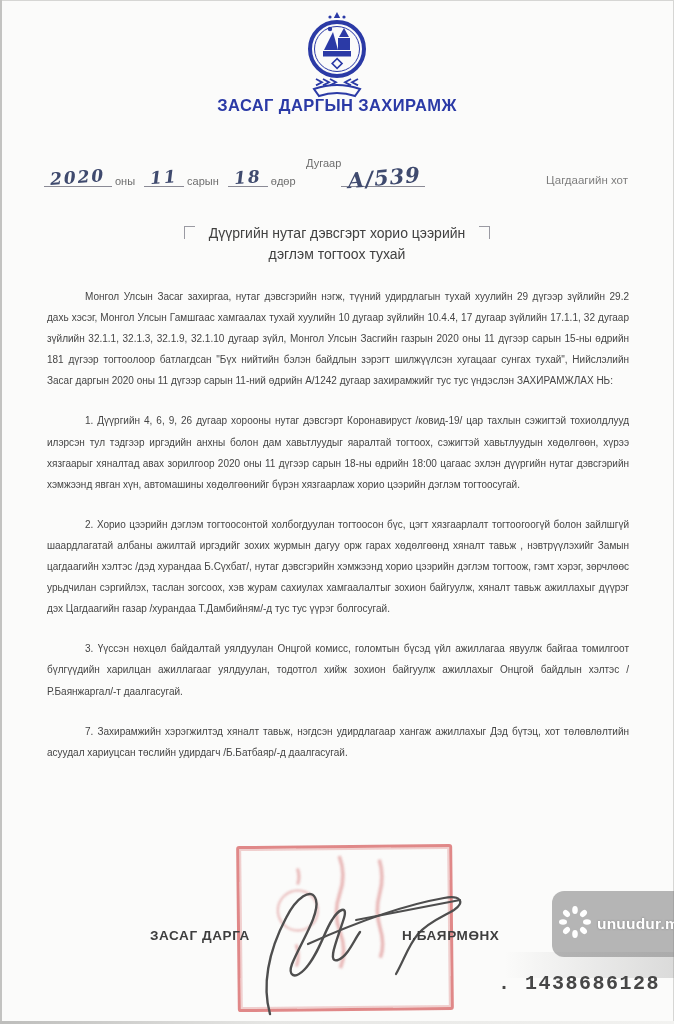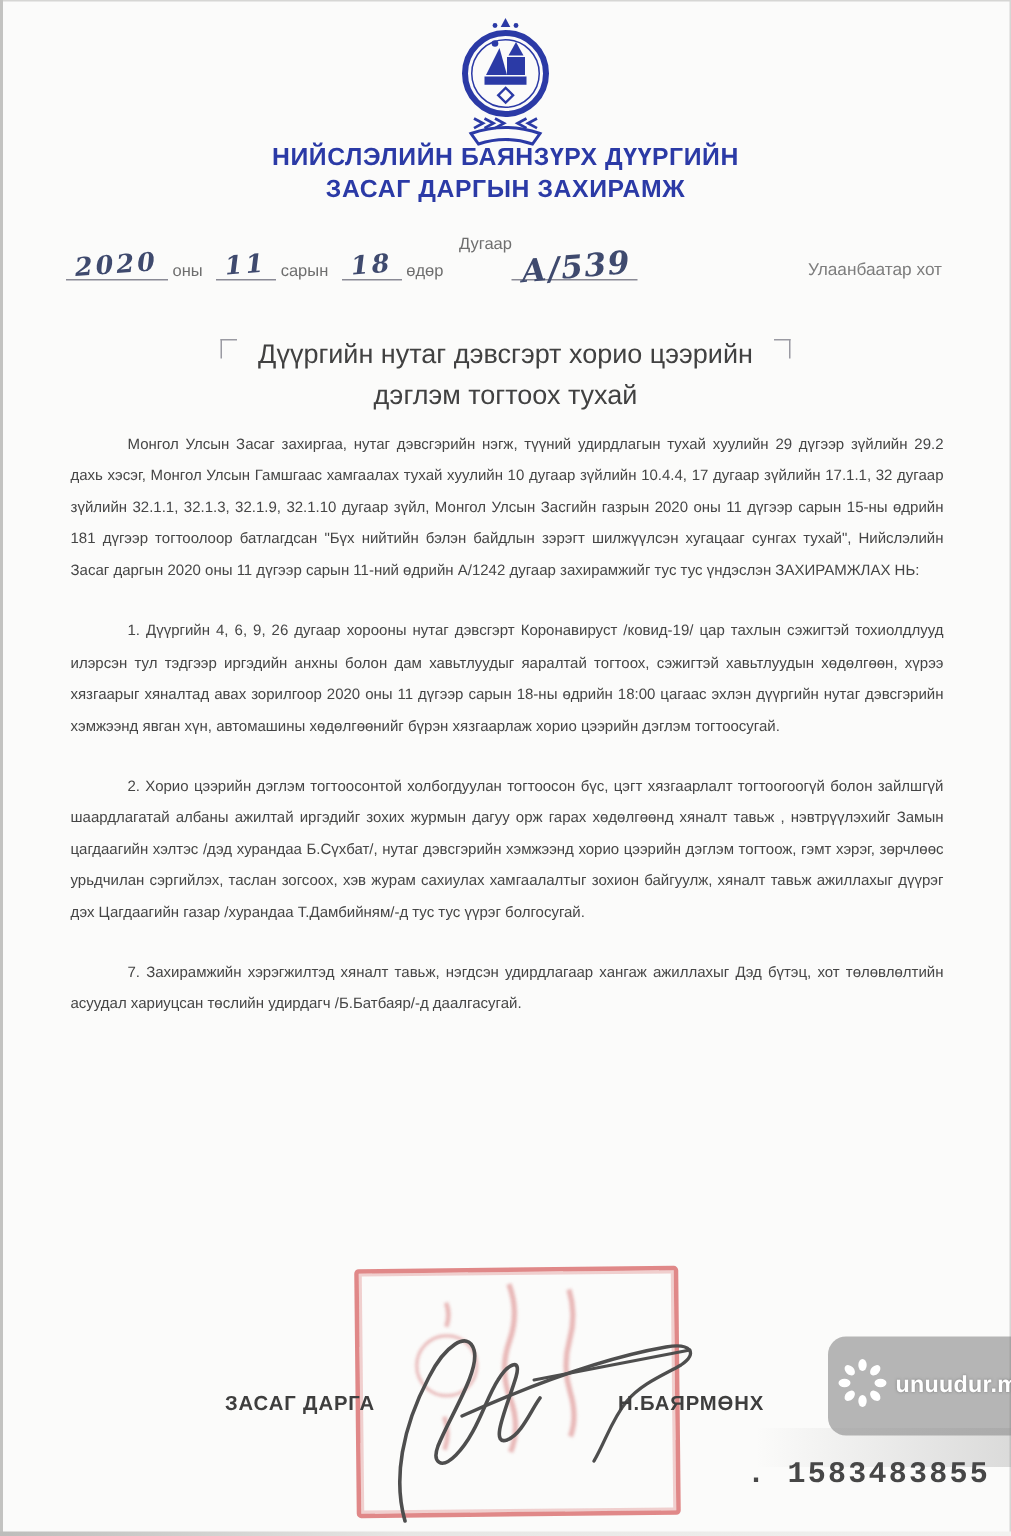--- a/index.html
+++ b/index.html
@@ -34,40 +34,40 @@
   .dl-num{position:absolute;left:306px;top:0;display:flex;align-items:flex-end;}
   .dl-num .slot{min-width:78px;}
   .dl-num .hand{font-size:21px;transform:rotate(-5deg) translateY(2px);letter-spacing:1px;}
   .dl-city{position:absolute;right:46px;top:16px;font-size:11.5px;color:#7d7d7d;}
 
   
   .doc-title{position:absolute;top:223px;left:0;right:0;display:flex;justify-content:center;align-items:flex-start;}
   .bracket{width:10px;height:12px;margin-top:3px;}
   .bracket.l{border-top:1.5px solid #9a9aa2;border-left:1.5px solid #9a9aa2;margin-right:14px;}
   .bracket.r{border-top:1.5px solid #9a9aa2;border-right:1.5px solid #9a9aa2;margin-left:14px;}
-  .doc-title-text{font-size:18px;color:#414141;text-align:center;line-height:1.5;}
+  .doc-title-text{font-size:14px;color:#414141;text-align:center;line-height:1.5;}
 
   
   .body-text{
     position:absolute;top:286px;left:47px;width:582px;
     color:#454545;font-size:10px;line-height:21.1px;text-align:justify;
   }
   .body-text p{margin:0 0 19px;text-indent:38px;}
 
   
   .stamp{
     position:absolute;left:237px;top:845px;width:210px;height:160px;
     border:3px solid rgba(213,92,92,.72);border-radius:3px;
     box-shadow:inset 0 0 0 2px rgba(213,92,92,.28);
     transform:rotate(-.6deg);
   }
   .stamp svg{filter:blur(1px);}
   .sig-svg{position:absolute;left:208px;top:848px;}
   .sig-role{position:absolute;left:150px;top:928px;font-size:13.5px;font-weight:bold;color:#3e3e3e;letter-spacing:.6px;}
-  .sig-name{position:absolute;left:402px;top:928px;font-size:13.5px;font-weight:bold;color:#3e3e3e;letter-spacing:.6px;margin-left:10px;}
+  .sig-name{position:absolute;left:402px;top:928px;font-size:13.5px;font-weight:bold;color:#3e3e3e;letter-spacing:.6px;}
 
   
   .watermark{
     position:absolute;top:891px;right:0;width:122px;height:66px;
     background:rgba(124,124,124,.55);border-radius:12px 0 0 12px;
     display:flex;align-items:center;gap:5px;padding-left:6px;box-sizing:border-box;
   }
   .wm-text{color:#fff;font-size:15.5px;font-weight:bold;letter-spacing:.2px;text-shadow:0 0 2px rgba(80,80,80,.6);}
   .wm-shadow{position:absolute;top:952px;right:0;width:170px;height:26px;
     background:linear-gradient(to left,rgba(150,150,150,.32),rgba(150,150,150,0));}
@@ -105,53 +105,53 @@
           <path d="M32,69 l6,3.2 l-6,3.2"></path>
           <path d="M60,69 l-6,3.2 l6,3.2"></path>
           <path d="M53,69 l-6,3.2 l6,3.2"></path>
         </g>
         <path d="M16,79 Q39,71 62,79 L57,86 Q39,80 21,86 Z" fill="none" stroke-width="2"></path>
       </g>
     </svg>
   </div>
 
   <div class="org">
-    <div>НИЙСЛЭЛИЙН БАЯНЗҮРХ ДҮҮРГИЙН</div>
     <div>ЗАСАГ ДАРГЫН ЗАХИРАМЖ</div>
   </div>
 
   <div class="dateline">
     <div class="dl-left">
       <span class="slot year"><span class="hand">2020</span></span>
       <span class="dl-label">оны</span>
       <span class="slot"><span class="hand">11</span></span>
       <span class="dl-label">сарын</span>
       <span class="slot"><span class="hand">18</span></span>
       <span class="dl-label">өдөр</span>
     </div>
     <div class="dl-num">
       <span class="dl-label" style="margin:0 0 18px;">Дугаар</span>
       <span class="slot"><span class="hand">А/539</span></span>
     </div>
-    <div class="dl-city">Улаанбаатар хот</div>
+    <div class="dl-city">Цагдаагийн хот</div>
   </div>
 
   <div class="doc-title">
     <span class="bracket l"></span>
     <div class="doc-title-text">
       <div>Дүүргийн нутаг дэвсгэрт хорио цээрийн</div>
       <div>дэглэм тогтоох тухай</div>
     </div>
     <span class="bracket r"></span>
   </div>
 
   <div class="body-text">
     <p>Монгол Улсын Засаг захиргаа, нутаг дэвсгэрийн нэгж, түүний удирдлагын тухай хуулийн 29 дүгээр зүйлийн 29.2 дахь хэсэг, Монгол Улсын Гамшгаас хамгаалах тухай хуулийн 10 дугаар зүйлийн 10.4.4, 17 дугаар зүйлийн 17.1.1, 32 дугаар зүйлийн 32.1.1, 32.1.3, 32.1.9, 32.1.10 дугаар зүйл, Монгол Улсын Засгийн газрын 2020 оны 11 дүгээр сарын 15-ны өдрийн 181 дүгээр тогтоолоор батлагдсан "Бүх нийтийн бэлэн байдлын зэрэгт шилжүүлсэн хугацааг сунгах тухай", Нийслэлийн Засаг даргын 2020 оны 11 дүгээр сарын 11-ний өдрийн А/1242 дугаар захирамжийг тус тус үндэслэн ЗАХИРАМЖЛАХ НЬ:</p>
     <p>1. Дүүргийн 4, 6, 9, 26 дугаар хорооны нутаг дэвсгэрт Коронавируст /ковид-19/ цар тахлын сэжигтэй тохиолдлууд илэрсэн тул тэдгээр иргэдийн анхны болон дам хавьтлуудыг яаралтай тогтоох, сэжигтэй хавьтлуудын хөдөлгөөн, хүрээ хязгаарыг хяналтад авах зорилгоор 2020 оны 11 дүгээр сарын 18-ны өдрийн 18:00 цагаас эхлэн дүүргийн нутаг дэвсгэрийн хэмжээнд явган хүн, автомашины хөдөлгөөнийг бүрэн хязгаарлаж хорио цээрийн дэглэм тогтоосугай.</p>
     <p>2. Хорио цээрийн дэглэм тогтоосонтой холбогдуулан тогтоосон бүс, цэгт хязгаарлалт тогтоогоогүй болон зайлшгүй шаардлагатай албаны ажилтай иргэдийг зохих журмын дагуу орж гарах хөдөлгөөнд хяналт тавьж , нэвтрүүлэхийг Замын цагдаагийн хэлтэс /дэд хурандаа Б.Сүхбат/, нутаг дэвсгэрийн хэмжээнд хорио цээрийн дэглэм тогтоож, гэмт хэрэг, зөрчлөөс урьдчилан сэргийлэх, таслан зогсоох, хэв журам сахиулах хамгаалалтыг зохион байгуулж, хяналт тавьж ажиллахыг дүүрэг дэх Цагдаагийн газар /хурандаа Т.Дамбийням/-д тус тус үүрэг болгосугай.</p>
+    <p>3. Үүссэн нөхцөл байдалтай уялдуулан Онцгой комисс, голомтын бүсэд үйл ажиллагаа явуулж байгаа томилгоот бүлгүүдийн харилцан ажиллагааг уялдуулан, тодотгол хийж зохион байгуулж ажиллахыг Онцгой байдлын хэлтэс /Р.Баянжаргал/-т даалгасугай.</p>
     <p>7. Захирамжийн хэрэгжилтэд хяналт тавьж, нэгдсэн удирдлагаар хангаж ажиллахыг Дэд бүтэц, хот төлөвлөлтийн асуудал хариуцсан төслийн удирдагч /Б.Батбаяр/-д даалгасугай.</p>
   </div>
 
   <div class="stamp">
     <svg width="204" height="154" viewBox="0 0 204 154">
       <g stroke="#d98080" fill="none" opacity="0.55">
         <circle cx="58" cy="62" r="20" stroke-width="2"></circle>
         <path d="M100,8 q7,19 0,38 q-7,19 0,38 q7,19 0,36" stroke-width="3.5"></path>
         <path d="M140,12 q5,17 0,34 q-5,17 0,34 q5,17 0,30" stroke-width="3.5"></path>
         <path d="M56,96 q4,11 0,22" stroke-width="3"></path>
@@ -185,14 +185,14 @@
           <ellipse cx="8.5" cy="25.5" rx="2.8" ry="4" transform="rotate(45 8.5 25.5)"></ellipse>
           <ellipse cx="5" cy="17" rx="4" ry="2.8"></ellipse>
           <ellipse cx="8.5" cy="8.5" rx="2.8" ry="4" transform="rotate(-45 8.5 8.5)"></ellipse>
         </g>
       </svg>
     </span>
     <span class="wm-text">unuudur.mn</span>
   </div>
   <div class="wm-shadow"></div>
 
-  <div class="footer-number">. 1583483855</div>
+  <div class="footer-number">. 1438686128</div>
 </div>
 
 </body></html>

